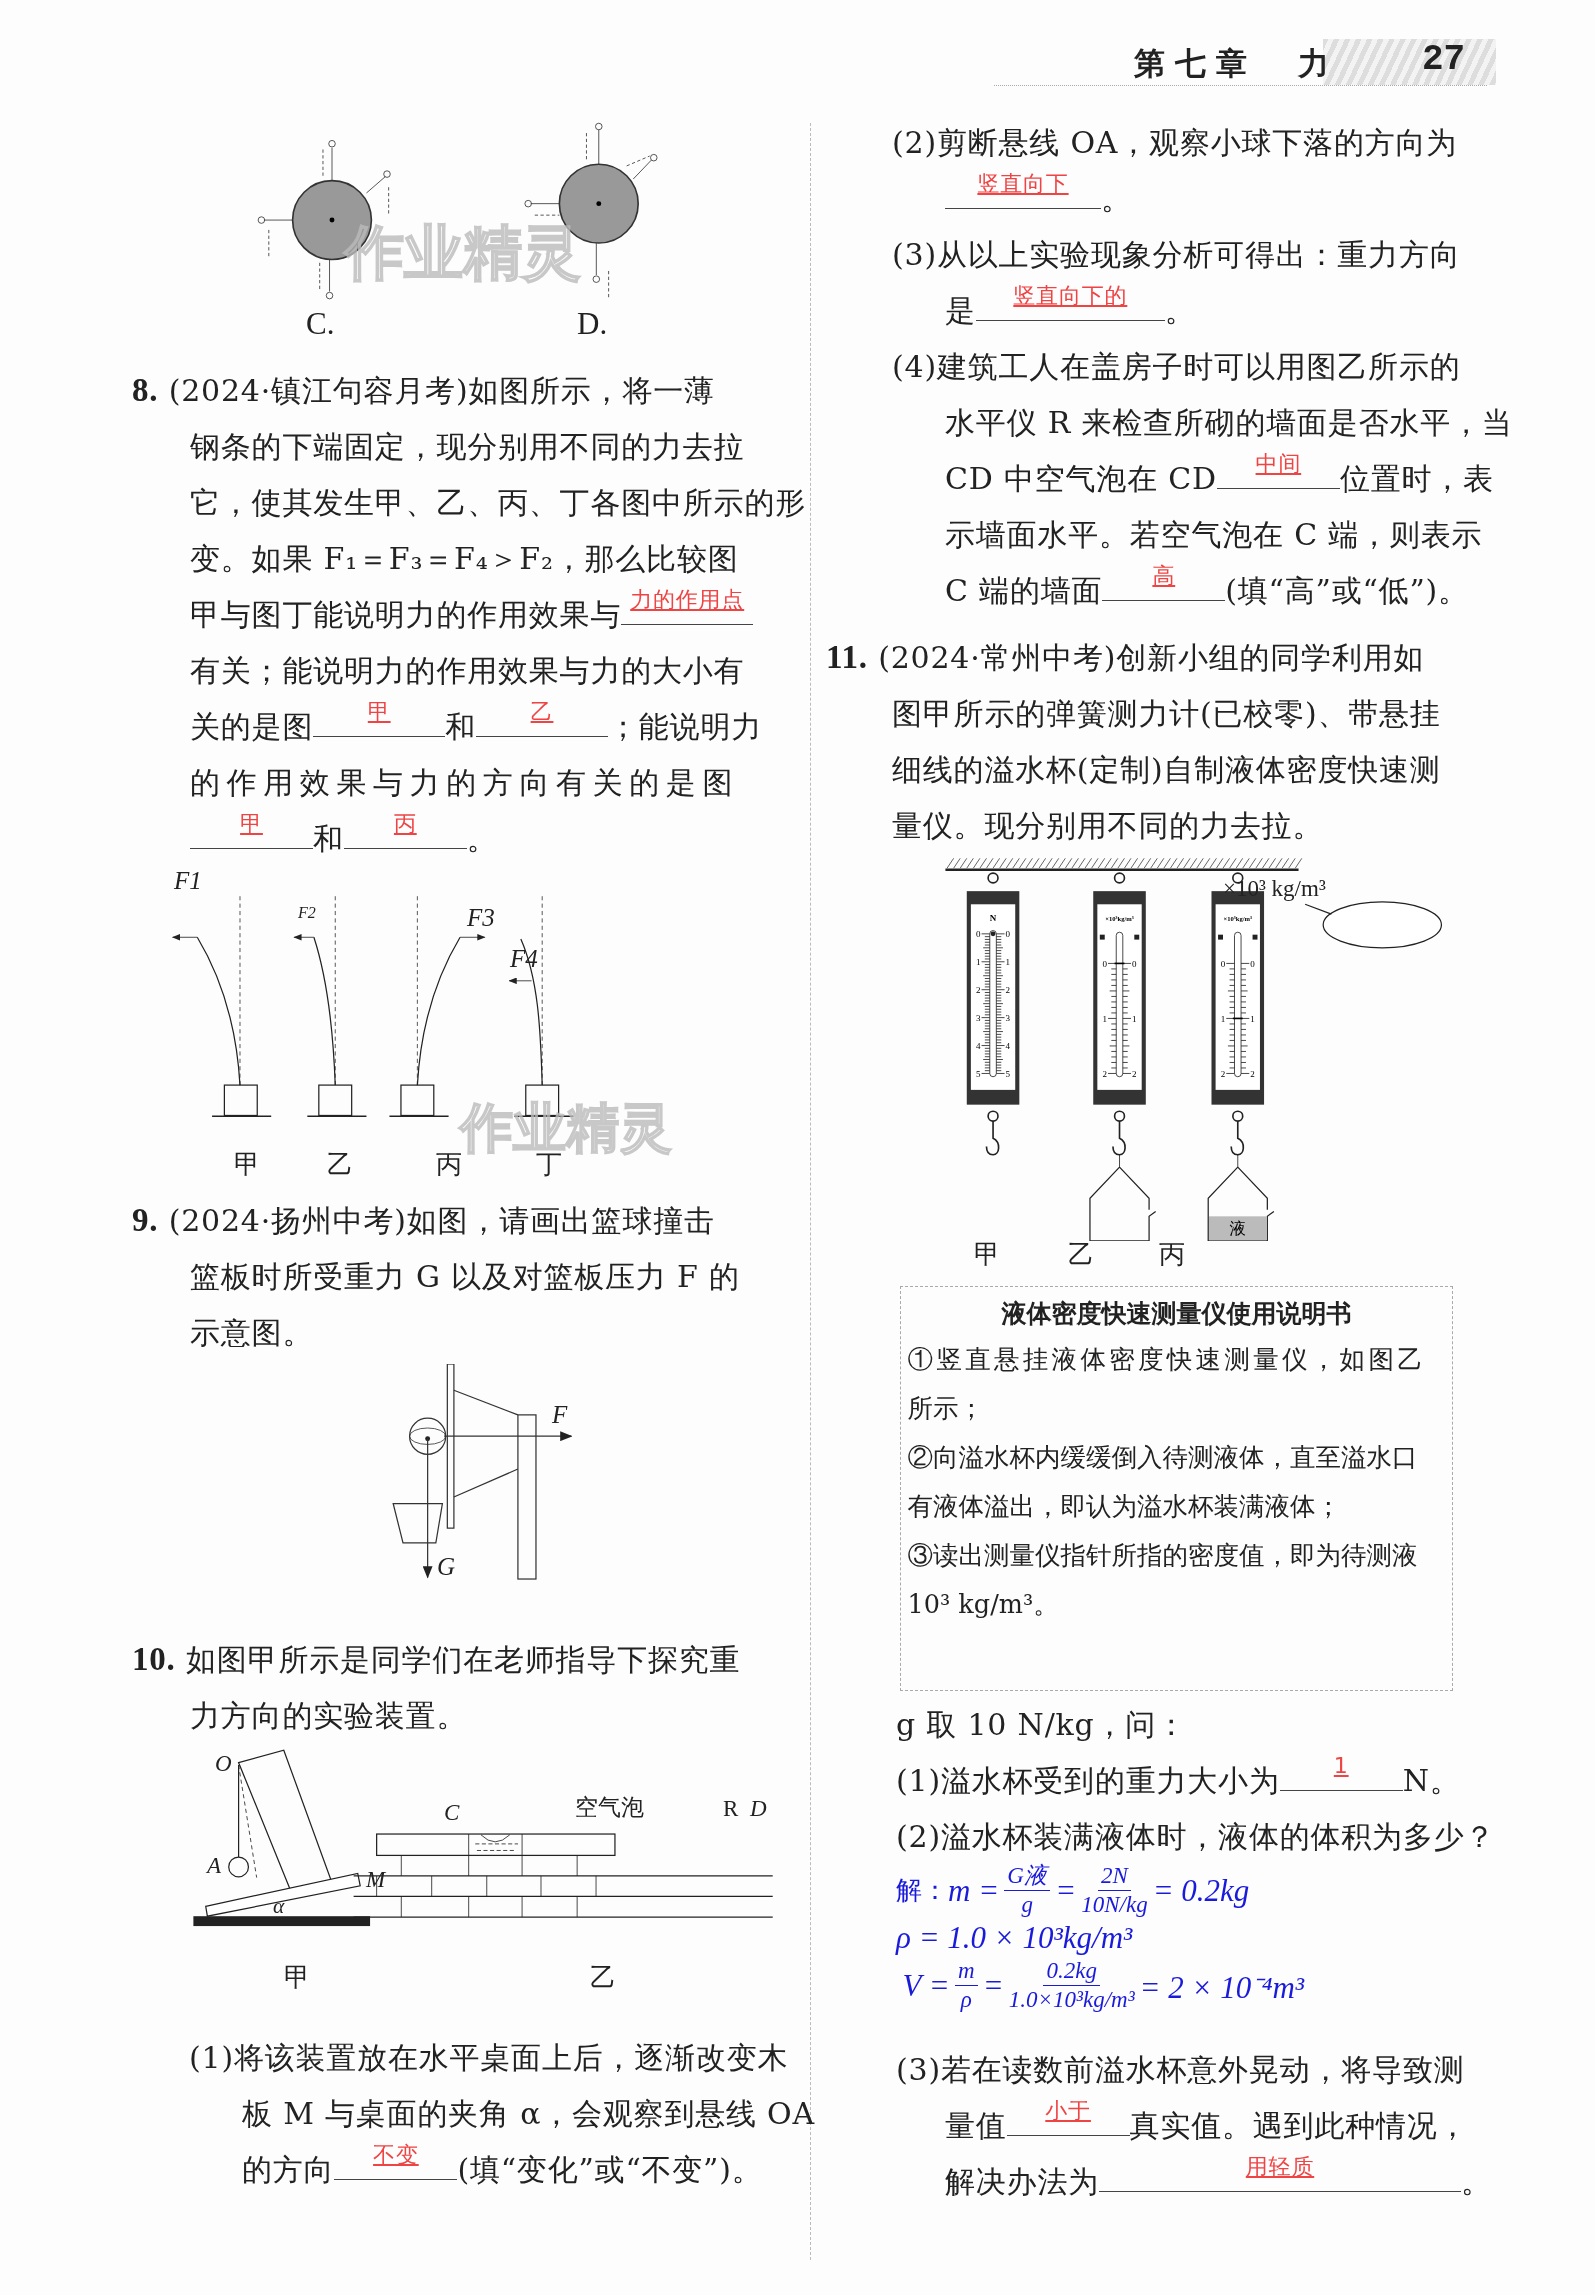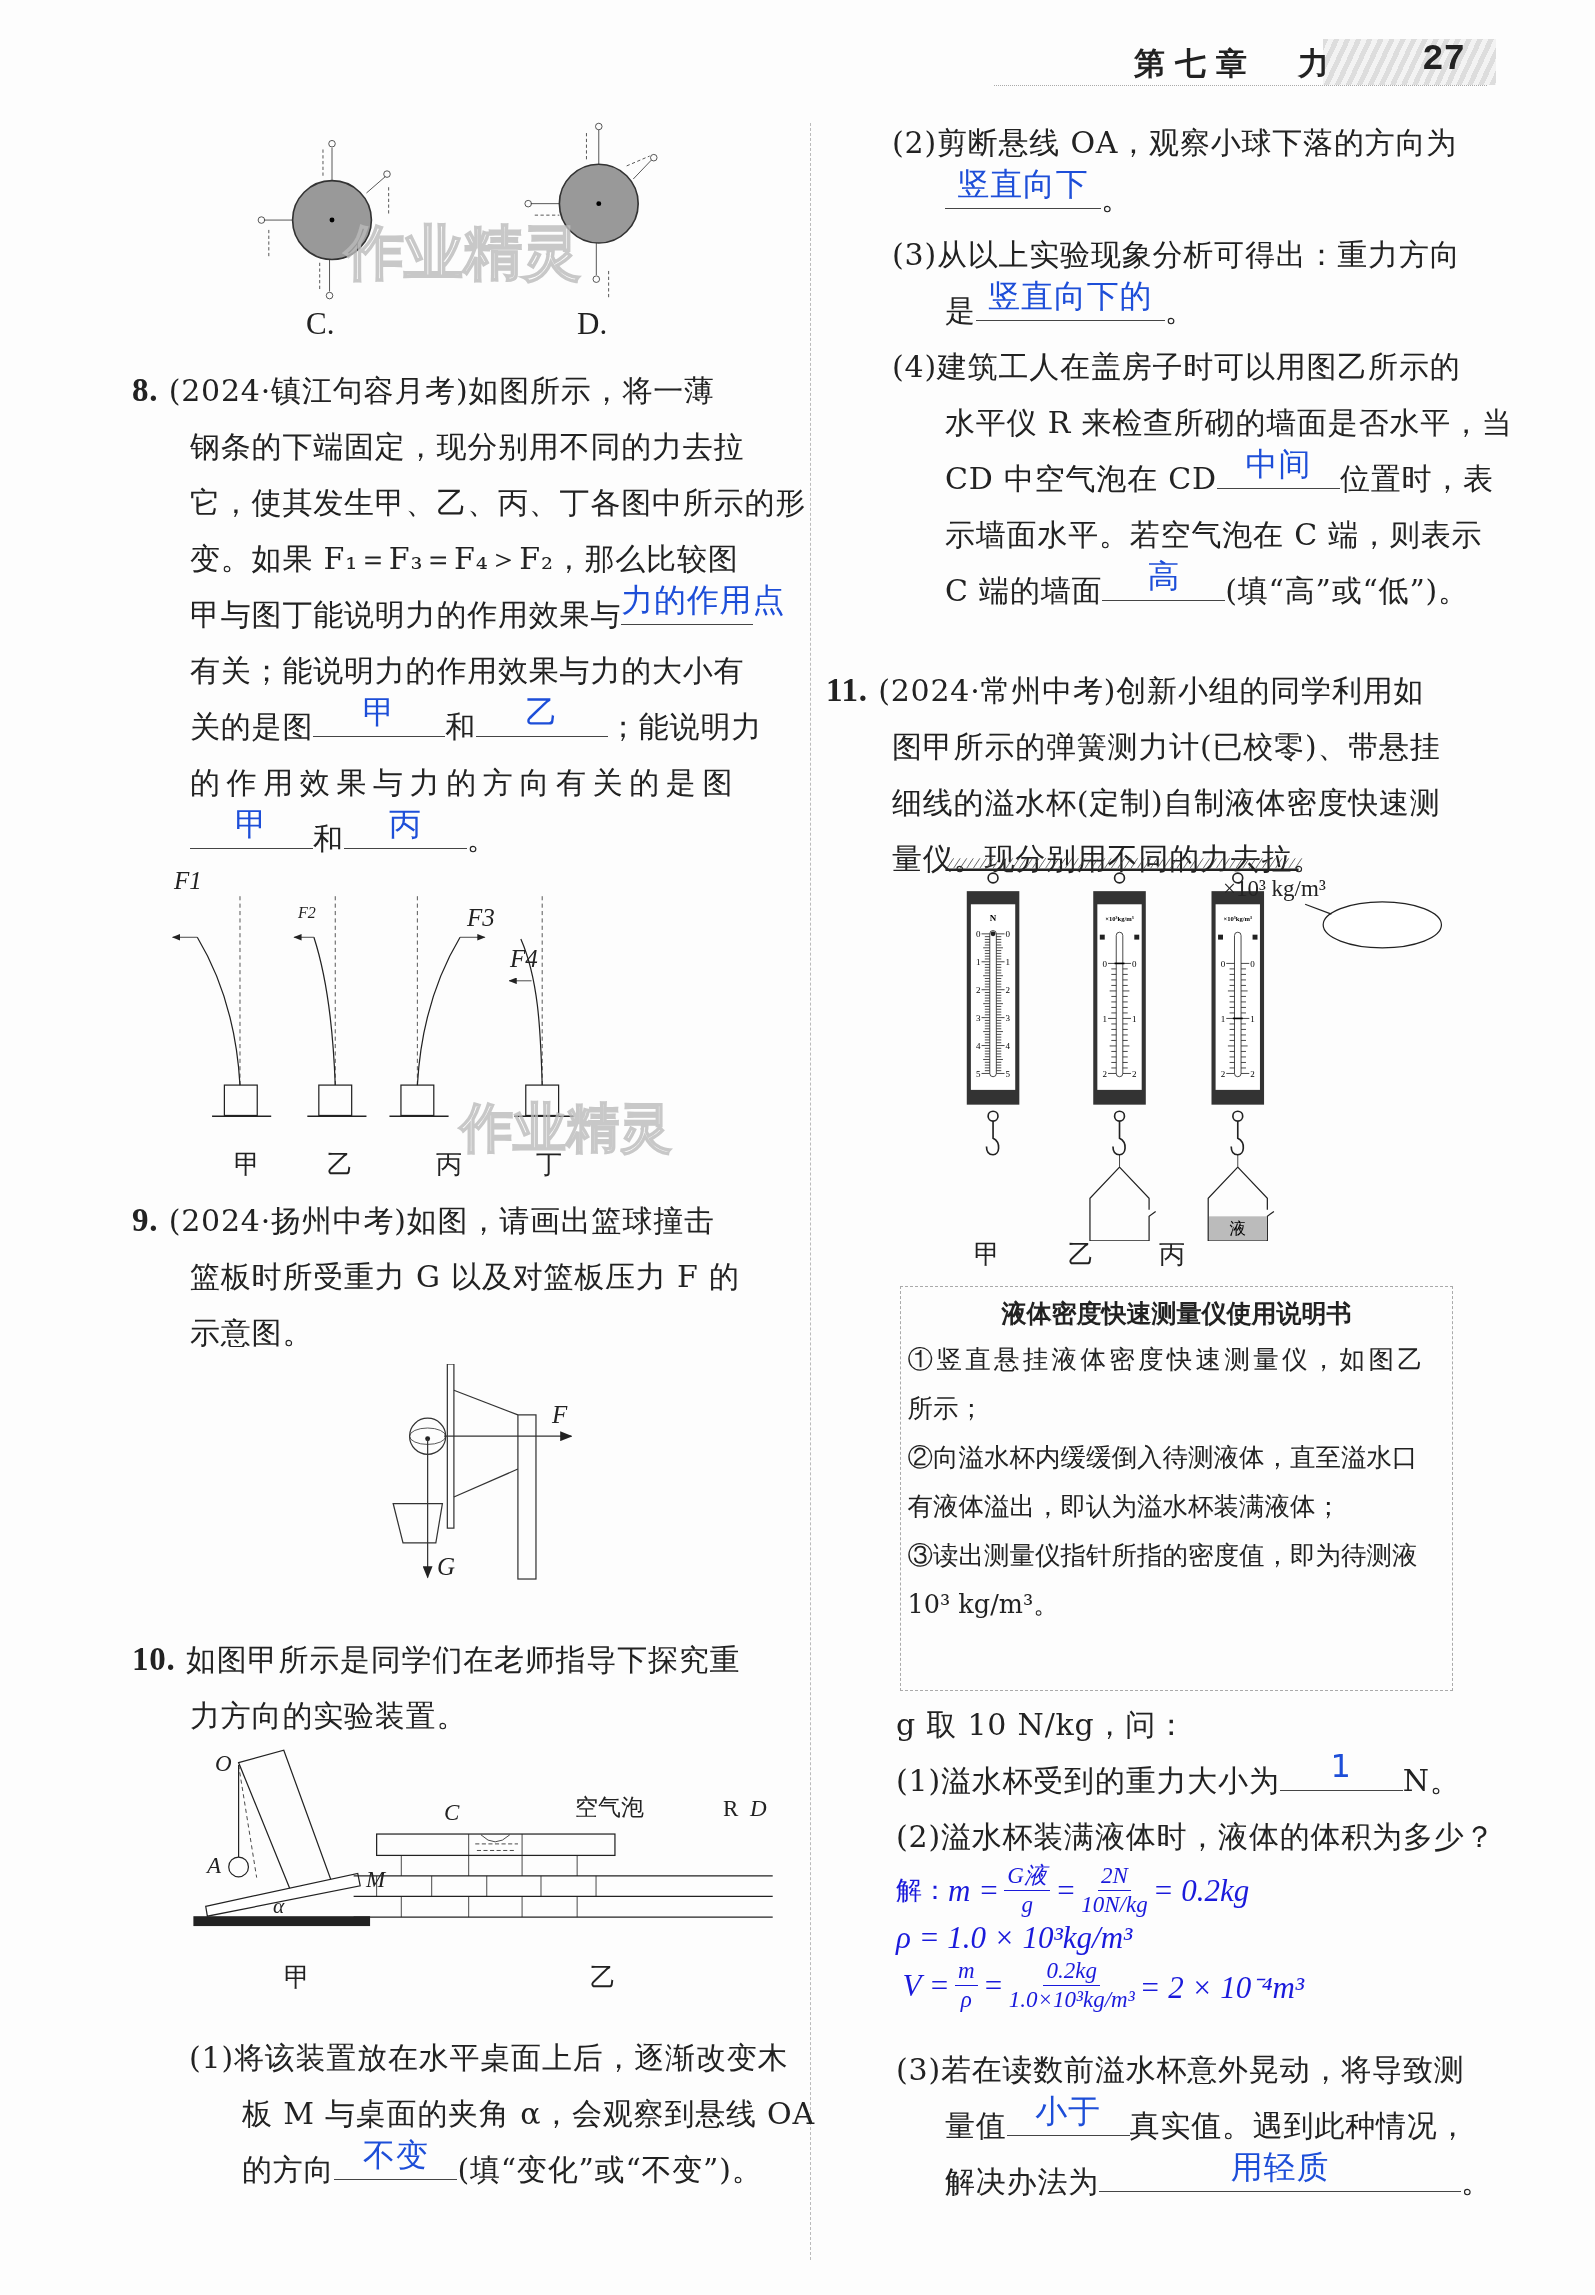--- a/index.html
+++ b/index.html
@@ -1,21 +1,21 @@
 <!DOCTYPE html>
 <html style="font-size:13px"><head>
 <meta charset="utf-8">
 <style>
   html,body{margin:0;padding:0;background:#fdfdfd;}
   body{width:1595px;height:2295px;position:relative;overflow:hidden;
        font-family:"DejaVu Serif","Liberation Serif",serif;color:#222;}
   .abs{position:absolute;}
   .txt{font-size:30px;line-height:56px;letter-spacing:0.8px;white-space:nowrap;}
   .num{font-family:"Liberation Serif",serif;font-weight:bold;font-size:33px;}
-  .ans{color:#1d4ed8;font-family:"DejaVu Sans","Liberation Sans",sans-serif;font-size:32px;}
+  .ans{color:#ef4444;font-family:"DejaVu Sans","Liberation Sans",sans-serif;font-size:22px;text-decoration:underline;}
   .blank{display:inline-block;border-bottom:1.6px solid #444;text-align:center;position:relative;height:36px;vertical-align:baseline;}
   .blank .ans{position:absolute;left:0;right:0;top:-16.4px;}
   .hdr-title{left:1134px;top:43px;font-size:31px;font-weight:bold;font-family:"DejaVu Serif",serif;letter-spacing:10px;text-align:center;}
   .hdr-page{left:1422px;top:39px;font-size:36px;font-weight:bold;font-family:Liberation Mono, monospace;}
   .hdr-stripe{left:1323px;top:39px;width:173px;height:46px;background:repeating-linear-gradient(115deg,#ddd 0 5px,#f3f3f3 5px 10px);}
   .hdr-line{left:994px;top:85px;width:493px;border-top:0.8px dotted #aaa;}
   .col-divider{left:810px;top:123px;height:2137px;border-left:1.6px dashed #bbb;}
   .figlabel{font-family:"DejaVu Sans",sans-serif;font-size:26px;}
   .manual{left:900px;top:1286px;width:551px;height:403px;border:1.6px dashed #aaa;}
   .manual .title{font-family:"DejaVu Sans",sans-serif;font-weight:bold;font-size:25px;text-align:center;margin-top:10px;}
@@ -219,21 +219,21 @@
   <div class="txt" style="padding-left:53px"><span>是</span><span class="blank" style="width:189px"><span class="ans">竖直向下的</span></span><span>。</span></div>
 </div>
 <div class="abs" style="left:892px;top:339px">
   <div class="txt">(4)建筑工人在盖房子时可以用图乙所示的</div>
   <div class="txt" style="padding-left:53px">水平仪 R 来检查所砌的墙面是否水平，当</div>
   <div class="txt" style="padding-left:53px"><span>CD 中空气泡在 CD</span><span class="blank" style="width:123px"><span class="ans">中间</span></span><span>位置时，表</span></div>
   <div class="txt" style="padding-left:53px">示墙面水平。若空气泡在 C 端，则表示</div>
   <div class="txt" style="padding-left:53px"><span>C 端的墙面</span><span class="blank" style="width:123px"><span class="ans">高</span></span><span>(填“高”或“低”)。</span></div>
 </div>
 
-<div class="abs" style="left:826px;top:662px">
+<div class="abs" style="left:826px;top:629px">
   <div class="txt"><span class="num">11.</span> <span>(2024·常州中考)创新小组的同学利用如</span></div>
   <div class="txt" style="padding-left:66px">图甲所示的弹簧测力计(已校零)、带悬挂</div>
   <div class="txt" style="padding-left:66px">细线的溢水杯(定制)自制液体密度快速测</div>
   <div class="txt" style="padding-left:66px">量仪。现分别用不同的力去拉。</div>
 </div>
 
 <svg class="abs" style="left:929px;top:855px" width="542" height="386" id="meters" viewBox="0 0 660 470">
   <g id="ceiling">
       <line x1="20" y1="18" x2="450" y2="18" stroke="#222" stroke-width="3"></line>
       <line x1="22" y1="16" x2="30" y2="4" stroke="#444" stroke-width="1"></line>

